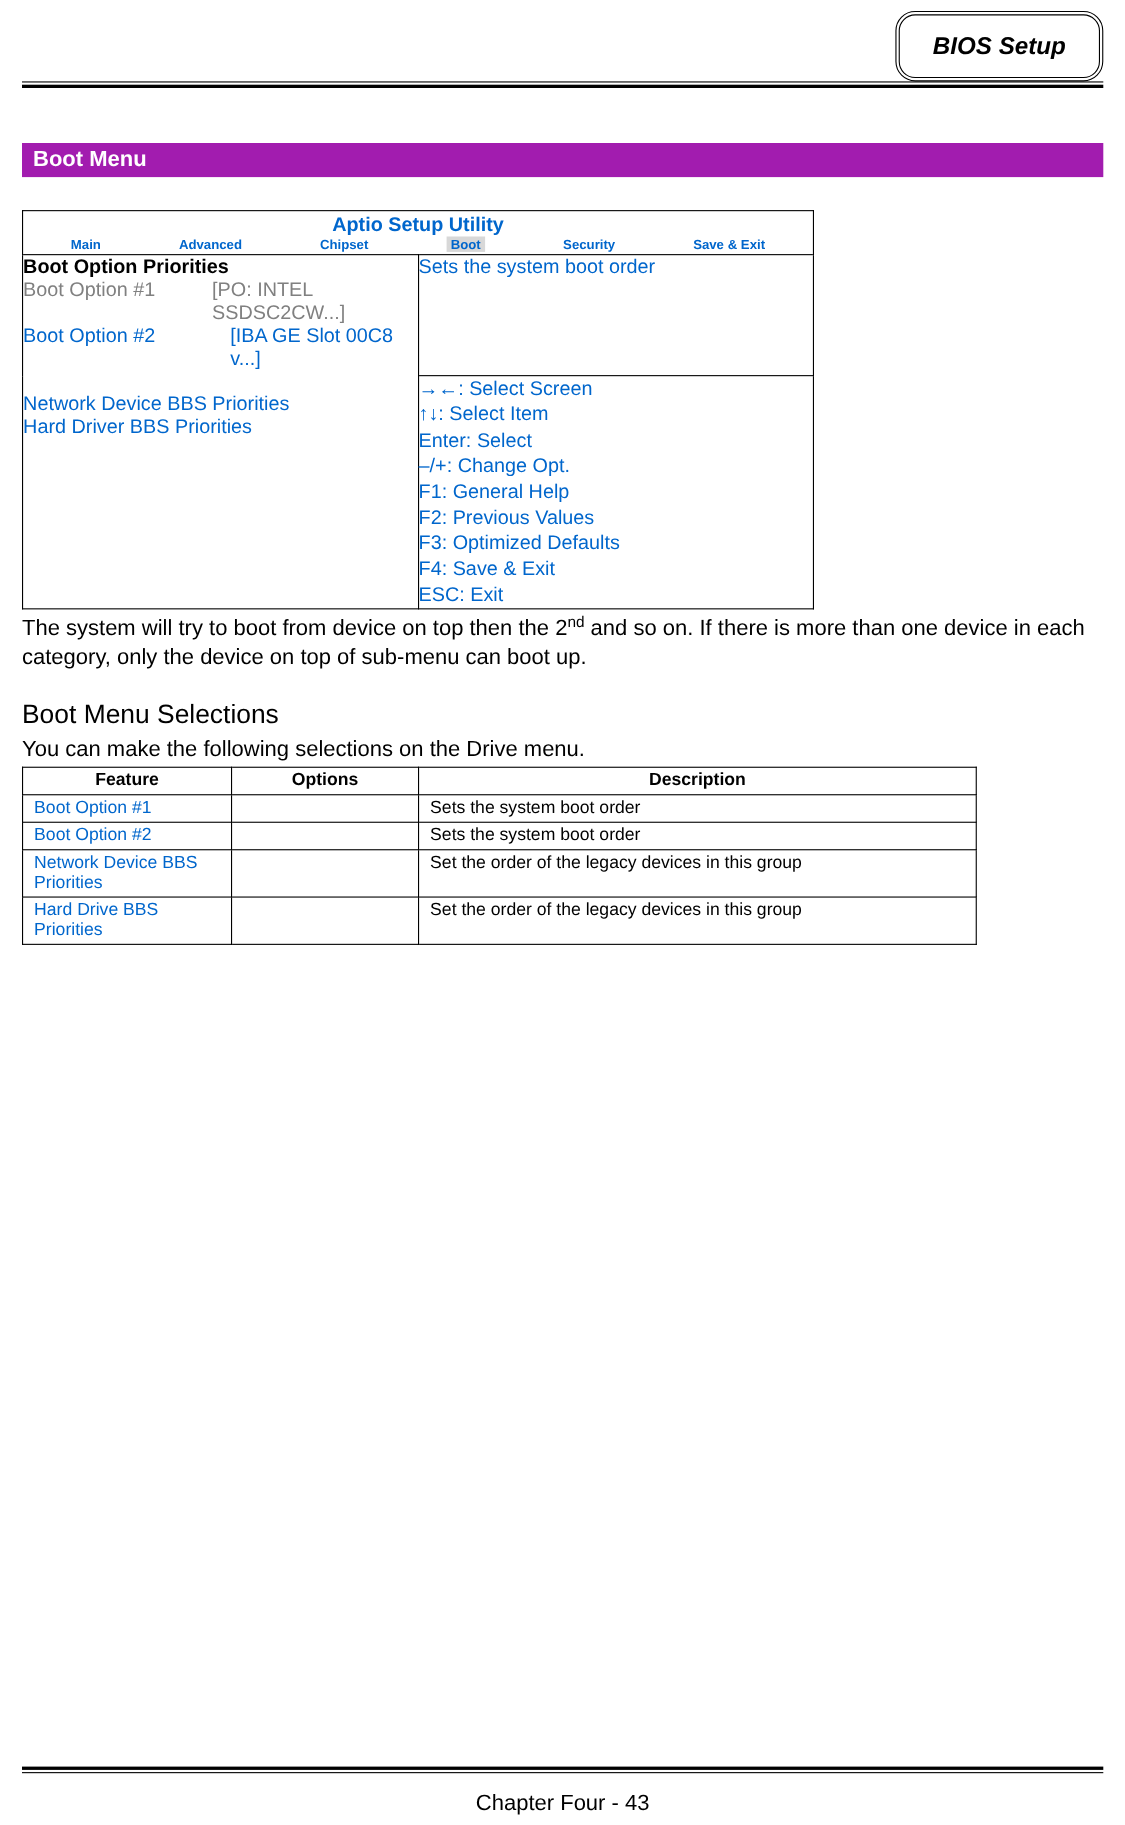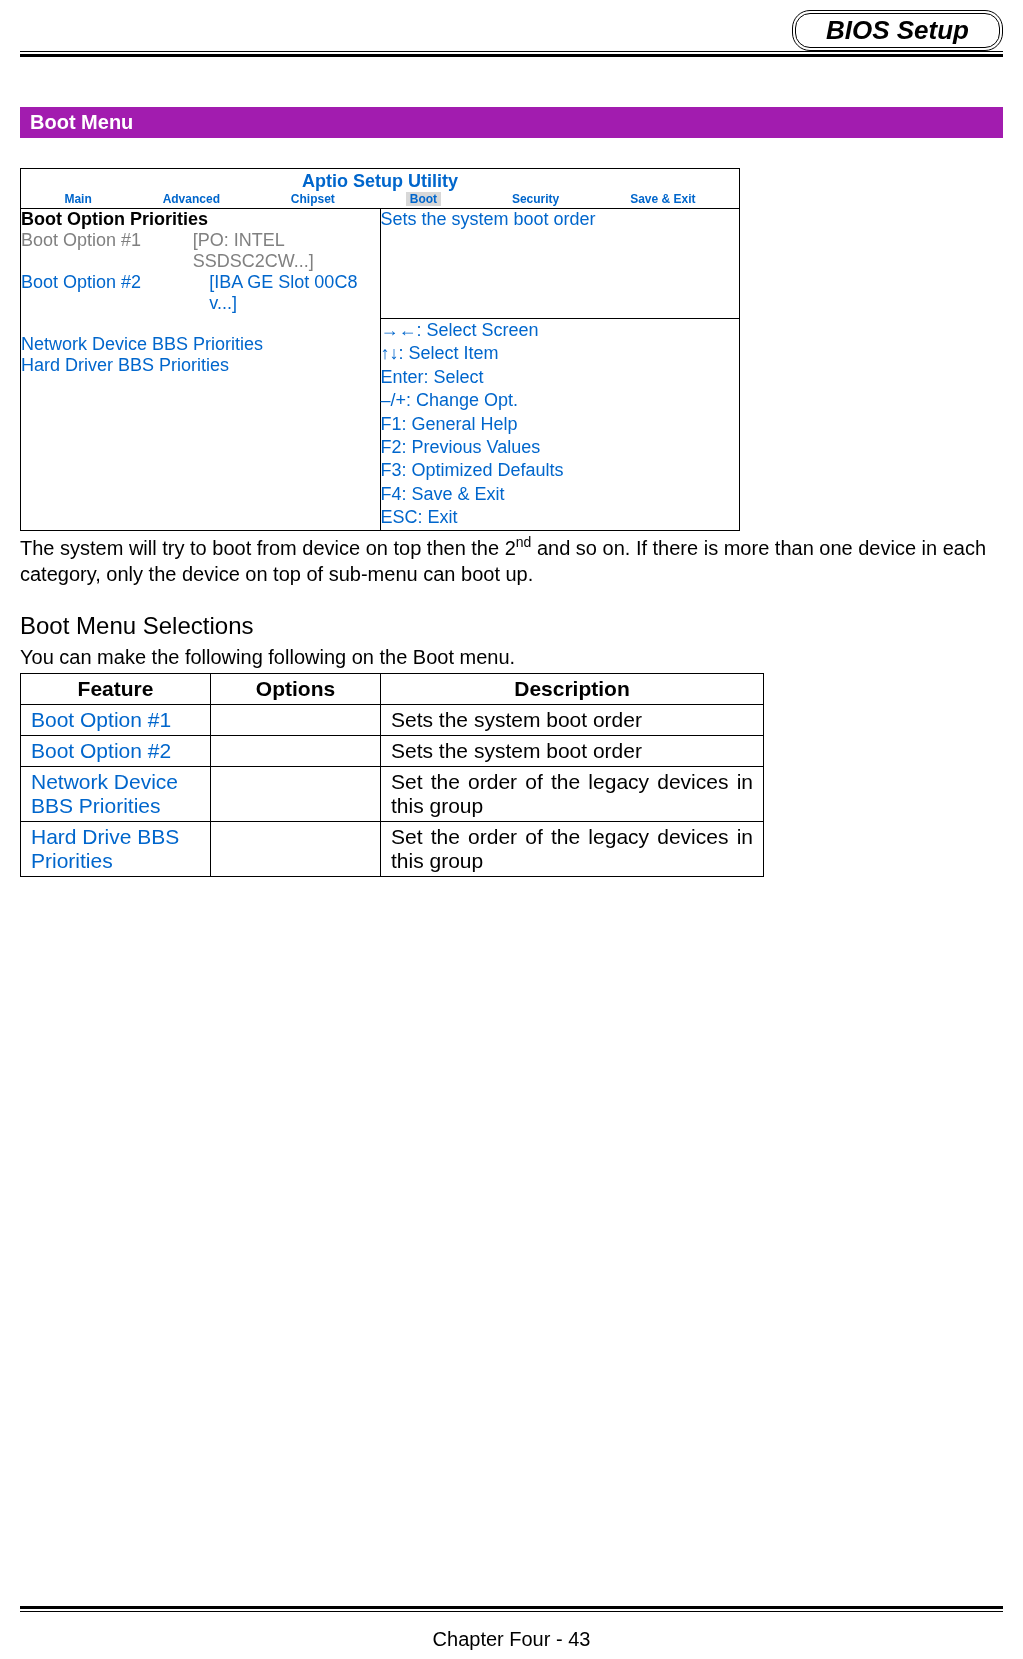--- a/index.html
+++ b/index.html
@@ -14,24 +14,24 @@
       padding: 0 20px;
     }
     .page-header {
       width: 100%;
       padding-top: 10px;
     }
     .header-badge {
       float: right;
       border: 4px double #000;
       border-radius: 18px;
-      padding: 1px 30px;
+      padding: 15px 30px;
       font-weight: bold;
       font-style: italic;
-      font-size: 26px;
+      font-size: 22px;
     }
     .header-rule-thin {
       clear: both;
       border-top: 1px solid #000;
       margin-top: 6px;
     }
     .header-rule-thick {
       border-top: 3px solid #000;
       margin-top: 2px;
       margin-bottom: 50px;
@@ -114,22 +114,22 @@
     .sub-heading {
       font-size: 24px;
       margin-bottom: 6px;
     }
     .para-text2 {
       font-size: 20px;
       margin-bottom: 4px;
     }
     .selections-table {
       border-collapse: collapse;
-      width: 744px;
-      font-size: 21px;
+      width: 868px;
+      font-size: 16px;
       table-layout: auto;
     }
     .selections-table th, .selections-table td {
       border: 1.5px solid #000;
       padding: 3px 10px;
       vertical-align: top;
     }
     .selections-table th {
       font-weight: bold;
       text-align: center;
@@ -214,21 +214,21 @@
     </td>
   </tr>
 </tbody>
   </table>
 
 <div class="para-text">
   <span>The system will try to boot from device on top then the 2</span><sup>nd</sup><span> and so on. If there is more than one device in each category, only the device on top of sub-menu can boot up.</span>
 </div>
 
 <div class="sub-heading">Boot Menu Selections</div>
-<div class="para-text2">You can make the following following on the Boot menu.</div>
+<div class="para-text2">You can make the following selections on the Drive menu.</div>
 
 <table class="selections-table">
   <tbody>
       <tr>
     <th>Feature</th>
     <th>Options</th>
     <th>Description</th>
   </tr>
   <tr>
     <td class="sel-feature">Boot Option #1</td>

